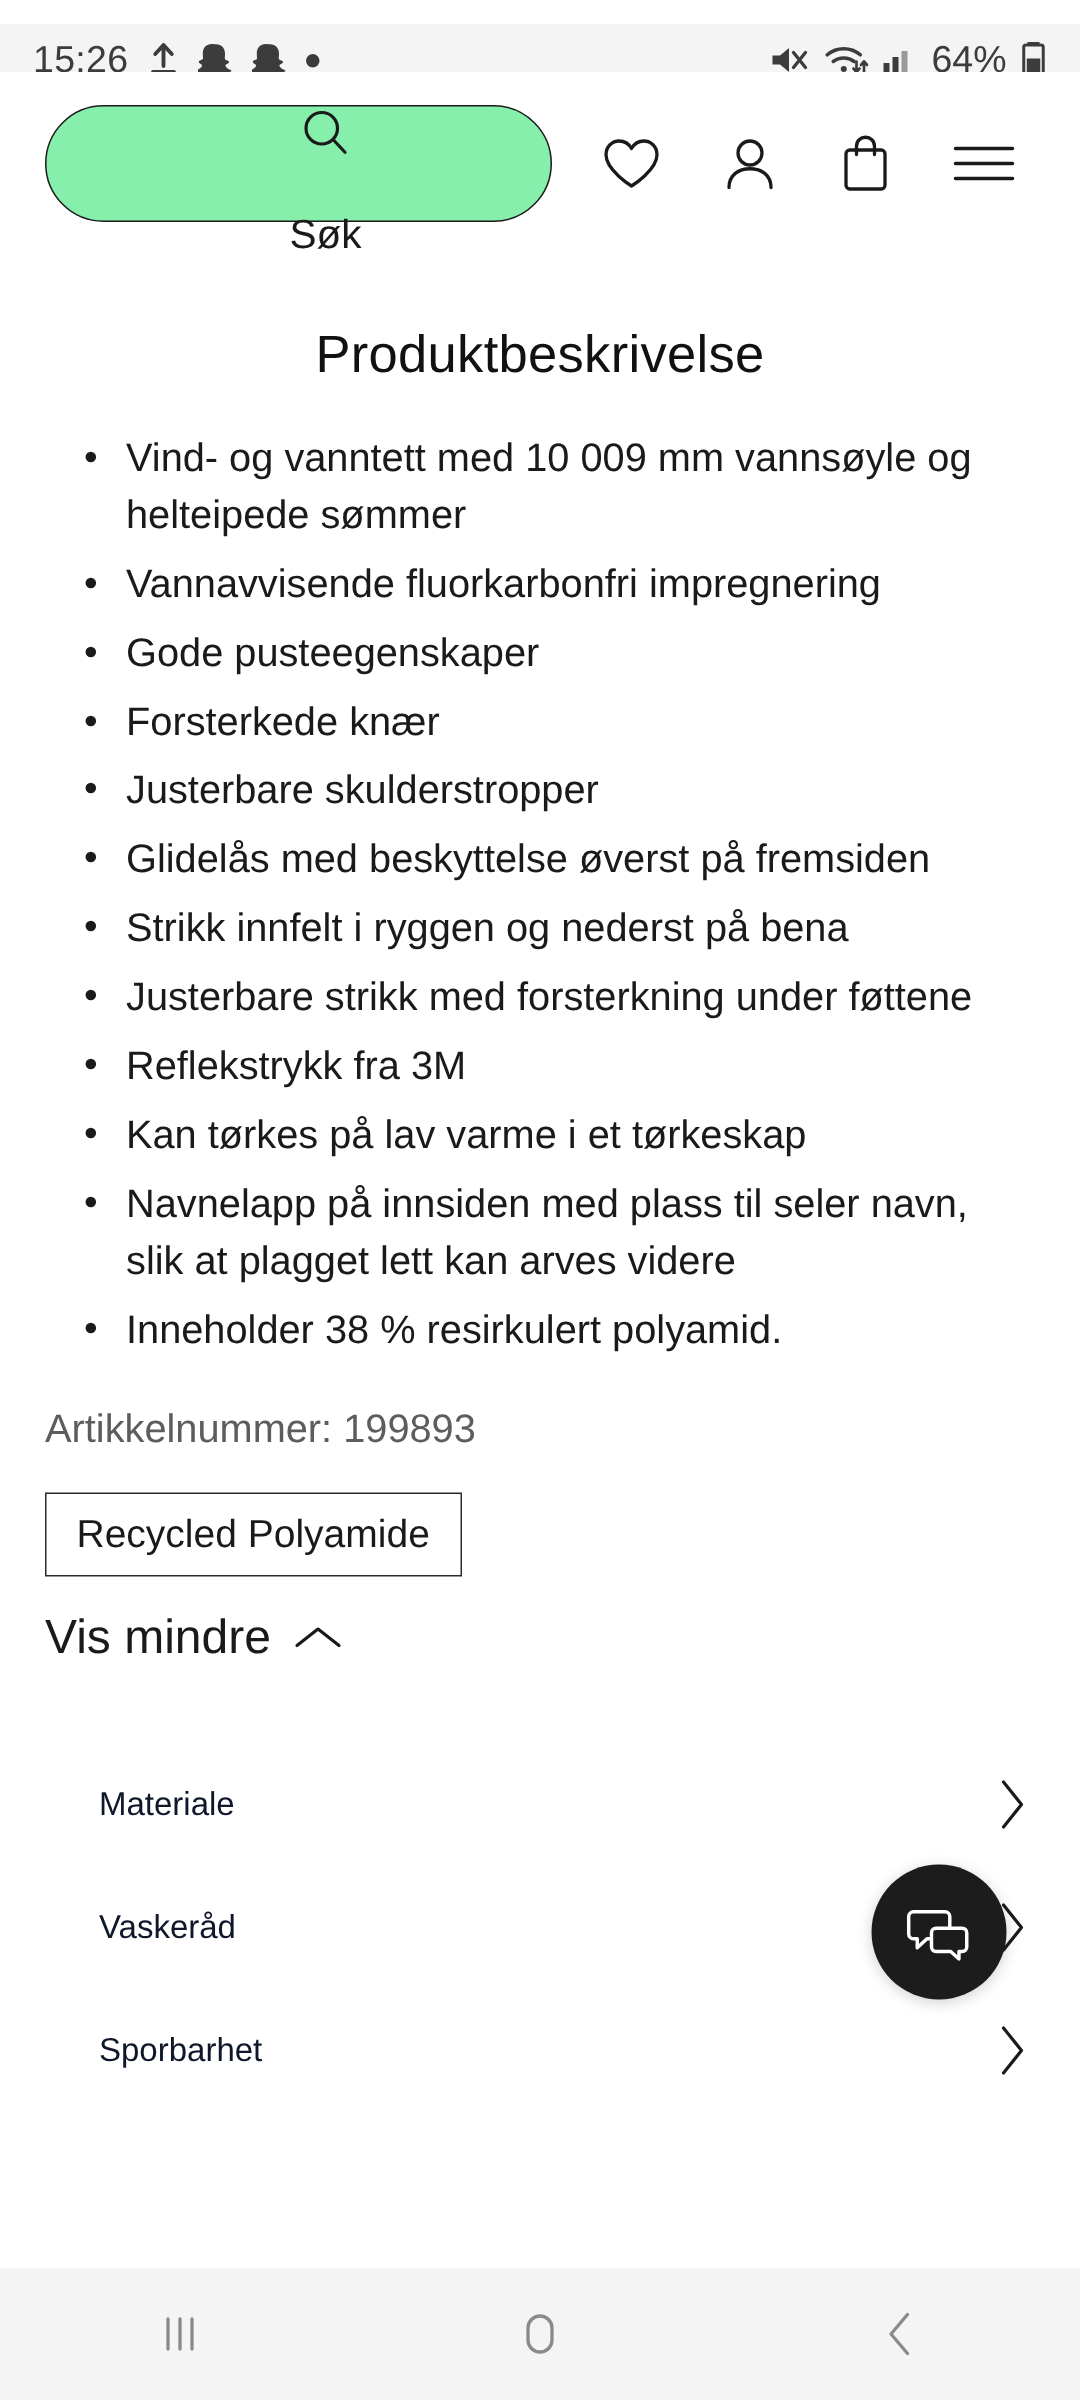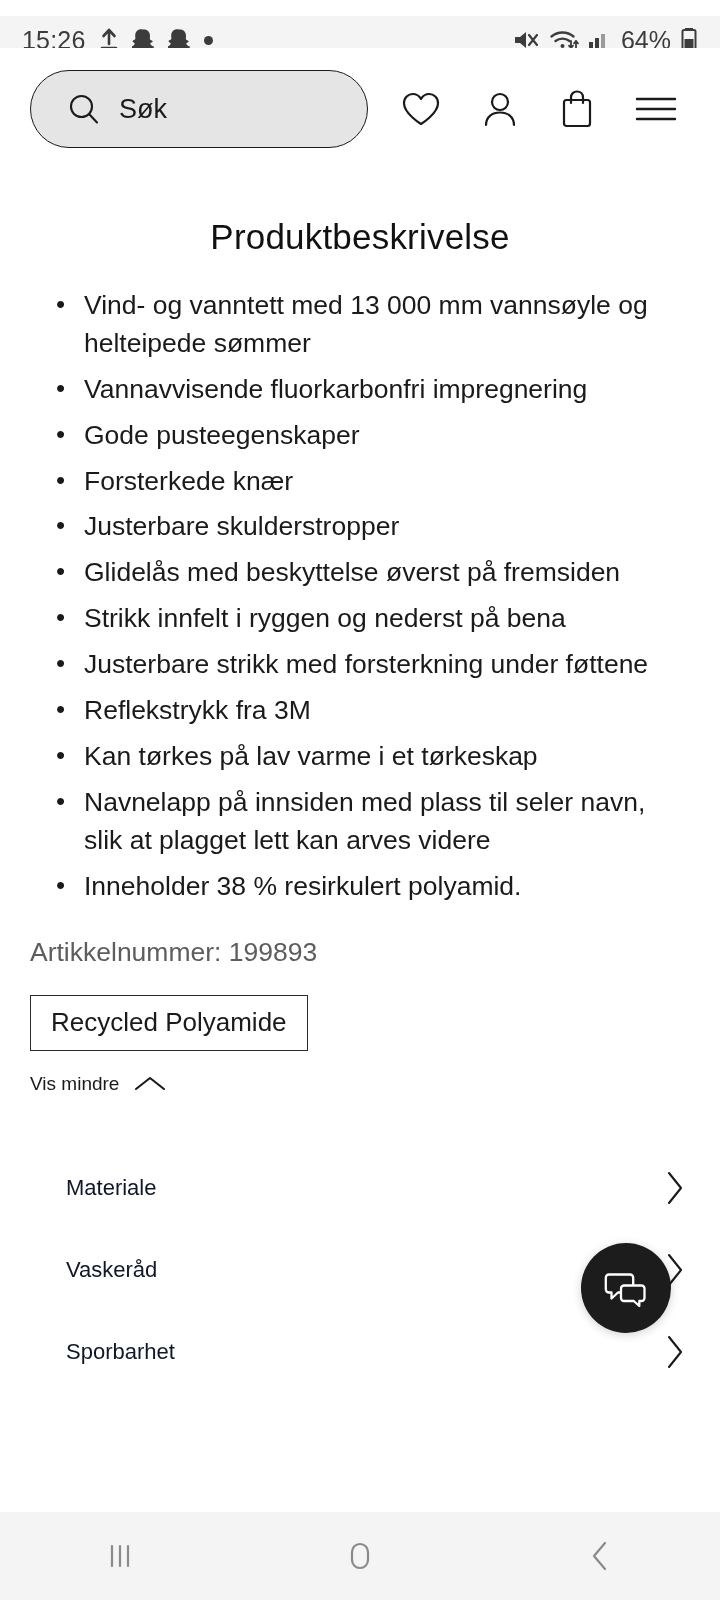--- a/index.html
+++ b/index.html
@@ -69,22 +69,23 @@
   }
   .search-pill {
     width: 338px;
     height: 78px;
     border: 1.6px solid #1a1a1a;
     border-radius: 39px;
     display: flex;
     align-items: center;
     padding-left: 36px;
     box-sizing: border-box;
-    background: #e5e5e5;
-    gap: 18px;
+    background: #86efac;
+    gap: 36px;
+    flex-direction: column;
   }
   .search-placeholder {
     font-size: 27px;
     color: #1a1a1a;
   }
   .header-icons {
     display: flex;
     align-items: center;
     margin-left: auto;
     gap: 38px;
@@ -150,21 +151,21 @@
     background: #fff;
   }
   .toggle-row {
     margin: 22px 0 0 30px;
     display: inline-flex;
     align-items: center;
     gap: 14px;
     cursor: pointer;
   }
   .toggle-label {
-    font-size: 19px;
+    font-size: 32px;
     color: #1a1a1a;
   }
 
   
   .accordion {
     margin-top: 52px;
   }
   .acc-row {
     height: 82px;
     display: flex;
@@ -302,21 +303,21 @@
           <path d="M3 7 L41 7 M3 17 L41 17 M3 27 L41 27" stroke="#1a1a1a" stroke-width="2.4" stroke-linecap="round"></path>
         </svg>
     </span>
   </div>
 </div>
 
 <div class="content">
   <h1 class="page-title">Produktbeskrivelse</h1>
 
   <ul class="features">
-    <li>Vind- og vanntett med 13 000 mm vannsøyle og helteipede sømmer</li>
+    <li>Vind- og vanntett med 10 009 mm vannsøyle og helteipede sømmer</li>
     <li>Vannavvisende fluorkarbonfri impregnering</li>
     <li>Gode pusteegenskaper</li>
     <li>Forsterkede knær</li>
     <li>Justerbare skulderstropper</li>
     <li>Glidelås med beskyttelse øverst på fremsiden</li>
     <li>Strikk innfelt i ryggen og nederst på bena</li>
     <li>Justerbare strikk med forsterkning under føttene</li>
     <li>Reflekstrykk fra 3M</li>
     <li>Kan tørkes på lav varme i et tørkeskap</li>
     <li>Navnelapp på innsiden med plass til seler navn, slik at plagget lett kan arves videre</li>

